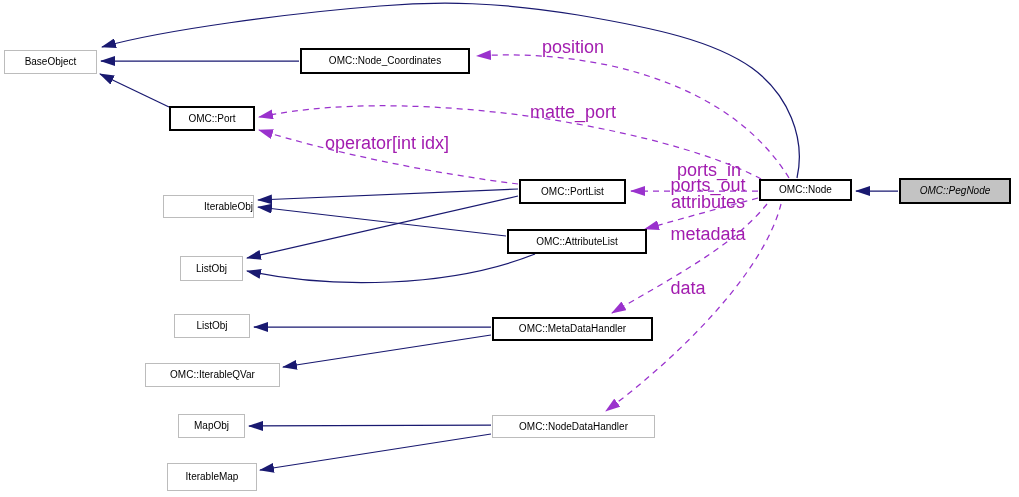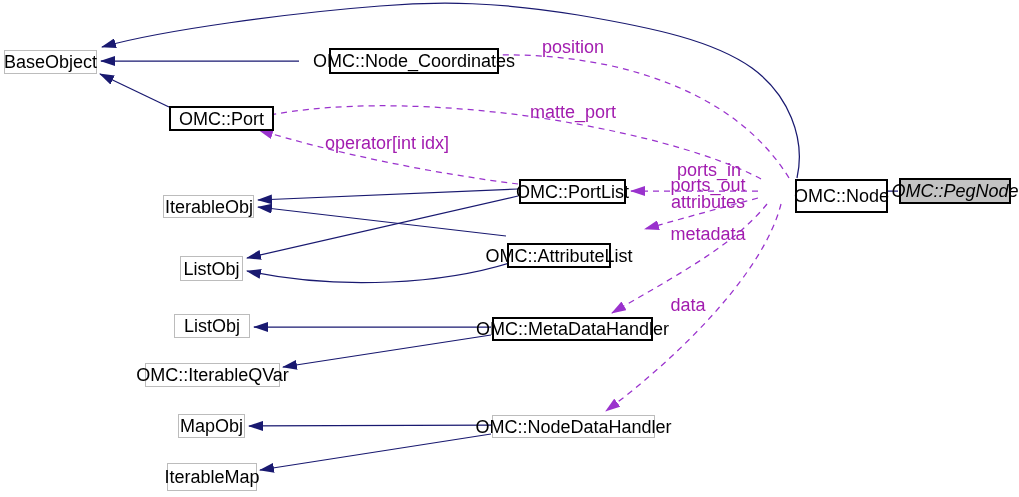--- a/index.html
+++ b/index.html
@@ -10,21 +10,21 @@
     overflow:hidden;
     font-family:"Liberation Sans",sans-serif;
   }
   #edge-layer{position:absolute;left:0;top:0;width:1019px;height:497px;}
   .node{
     position:absolute;
     box-sizing:border-box;
     display:flex;align-items:center;justify-content:center;
     background:#ffffff;
     color:#000000;
-    font-size:18px;line-height:1;
+    font-size:10px;line-height:1;
     white-space:nowrap;
     z-index:2;
   }
   .node.external{border:1px solid #bcbcbc;}
   .node.documented{border:2px solid #000000;}
   .node.current{border:2px solid #000000;}
   .edge-label{
     position:absolute;
     transform:translate(-50%,-50%);
     font-size:18px;color:#a21caf;
@@ -63,33 +63,33 @@
       <path d="M 518 184 C 430 173, 330 152, 259 130" fill="none" stroke="#9a32cd" stroke-width="1.25" stroke-dasharray="6,5" marker-end="url(#arrow-usage)"></path>
       <path d="M 758 191 L 631 191" fill="none" stroke="#9a32cd" stroke-width="1.25" stroke-dasharray="6,5" marker-end="url(#arrow-usage)"></path>
       <path d="M 758 198 C 720 208, 684 218, 645 229" fill="none" stroke="#9a32cd" stroke-width="1.25" stroke-dasharray="6,5" marker-end="url(#arrow-usage)"></path>
       <path d="M 767 204 C 732 248, 664 282, 612 313" fill="none" stroke="#9a32cd" stroke-width="1.25" stroke-dasharray="6,5" marker-end="url(#arrow-usage)"></path>
       <path d="M 781 204 C 764 272, 680 356, 606 411" fill="none" stroke="#9a32cd" stroke-width="1.25" stroke-dasharray="6,5" marker-end="url(#arrow-usage)"></path>
     </svg>
 
   <div class="node external" style="left: 4px; top: 50px; width: 93px; height: 24px;">
       <span>BaseObject</span>
     </div>
-  <div class="node documented" style="left: 300px; top: 48px; width: 170px; height: 26px; margin-left: 29px;">
+  <div class="node documented" style="left: 300px; top: 48px; width: 170px; height: 26px;">
       <span>OMC::Node_Coordinates</span>
     </div>
-  <div class="node documented" style="left: 169px; top: 106px; width: 105px; height: 25px;">
+  <div class="node documented" style="left: 169px; top: 106px; width: 86px; height: 25px;">
       <span>OMC::Port</span>
     </div>
   <div class="node external" style="left: 163px; top: 195px; width: 91px; height: 23px; justify-content: flex-end;">
       <span>IterableObj</span>
     </div>
   <div class="node documented" style="left: 519px; top: 179px; width: 107px; height: 25px;">
       <span>OMC::PortList</span>
     </div>
-  <div class="node documented" style="left: 507px; top: 243px; width: 104px; height: 25px; text-align: center;">
+  <div class="node documented" style="left: 507px; top: 229px; width: 140px; height: 25px; text-align: center;">
       <span>OMC::AttributeList</span>
     </div>
   <div class="node external" style="left: 180px; top: 256px; width: 63px; height: 25px;">
       <span>ListObj</span>
     </div>
   <div class="node external" style="left: 174px; top: 314px; width: 76px; height: 24px;">
       <span>ListObj</span>
     </div>
   <div class="node external" style="left: 145px; top: 363px; width: 135px; height: 24px;">
       <span>OMC::IterableQVar</span>
@@ -99,28 +99,28 @@
     </div>
   <div class="node external" style="left: 178px; top: 414px; width: 67px; height: 24px;">
       <span>MapObj</span>
     </div>
   <div class="node external" style="left: 167px; top: 463px; width: 90px; height: 28px;">
       <span>IterableMap</span>
     </div>
   <div class="node external" style="left: 492px; top: 415px; width: 163px; height: 23px;">
       <span>OMC::NodeDataHandler</span>
     </div>
-  <div class="node documented" style="left: 759px; top: 179px; width: 93px; height: 34px; margin-left: 36px;">
+  <div class="node documented" style="left: 759px; top: 179px; width: 93px; height: 22px;">
       <span>OMC::Node</span>
     </div>
   <div class="node current" style="left: 899px; top: 178px; width: 112px; height: 26px; background: rgb(195, 195, 195); font-style: italic;">
       <span>OMC::PegNode</span>
     </div>
 
   <span class="edge-label" style="left: 573px; top: 47px;">position</span>
   <span class="edge-label" style="left: 573px; top: 112px;">matte_port</span>
   <span class="edge-label" style="left: 387px; top: 143px; text-align: center;">operator[int idx]</span>
   <span class="edge-label" style="left: 709px; top: 170px;">ports_in</span>
   <span class="edge-label" style="left: 708px; top: 185px;">ports_out</span>
   <span class="edge-label" style="left: 708px; top: 202px;">attributes</span>
   <span class="edge-label" style="left: 708px; top: 234px;">metadata</span>
-  <span class="edge-label" style="left: 688px; top: 288px; margin-top: 17px;">data</span>
+  <span class="edge-label" style="left: 688px; top: 288px;">data</span>
 </div>
 
 </body></html>

